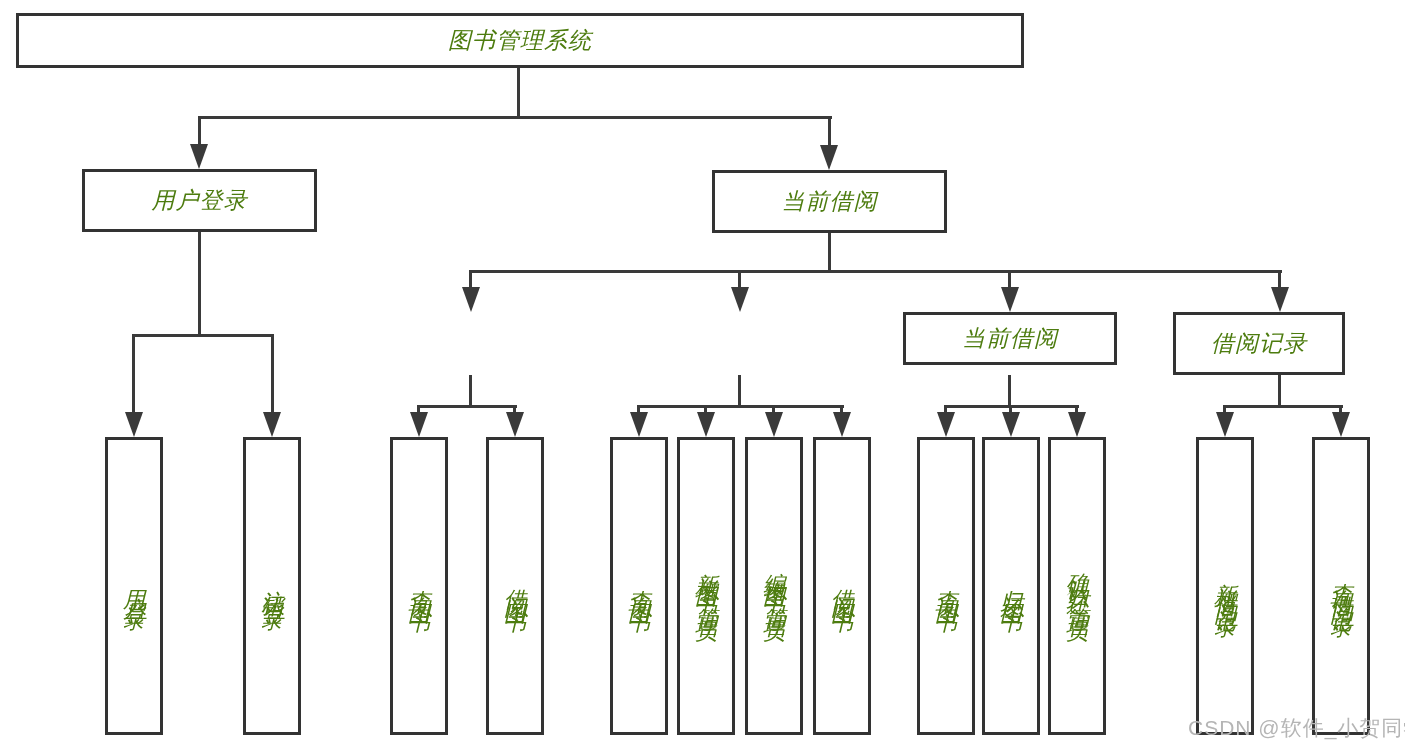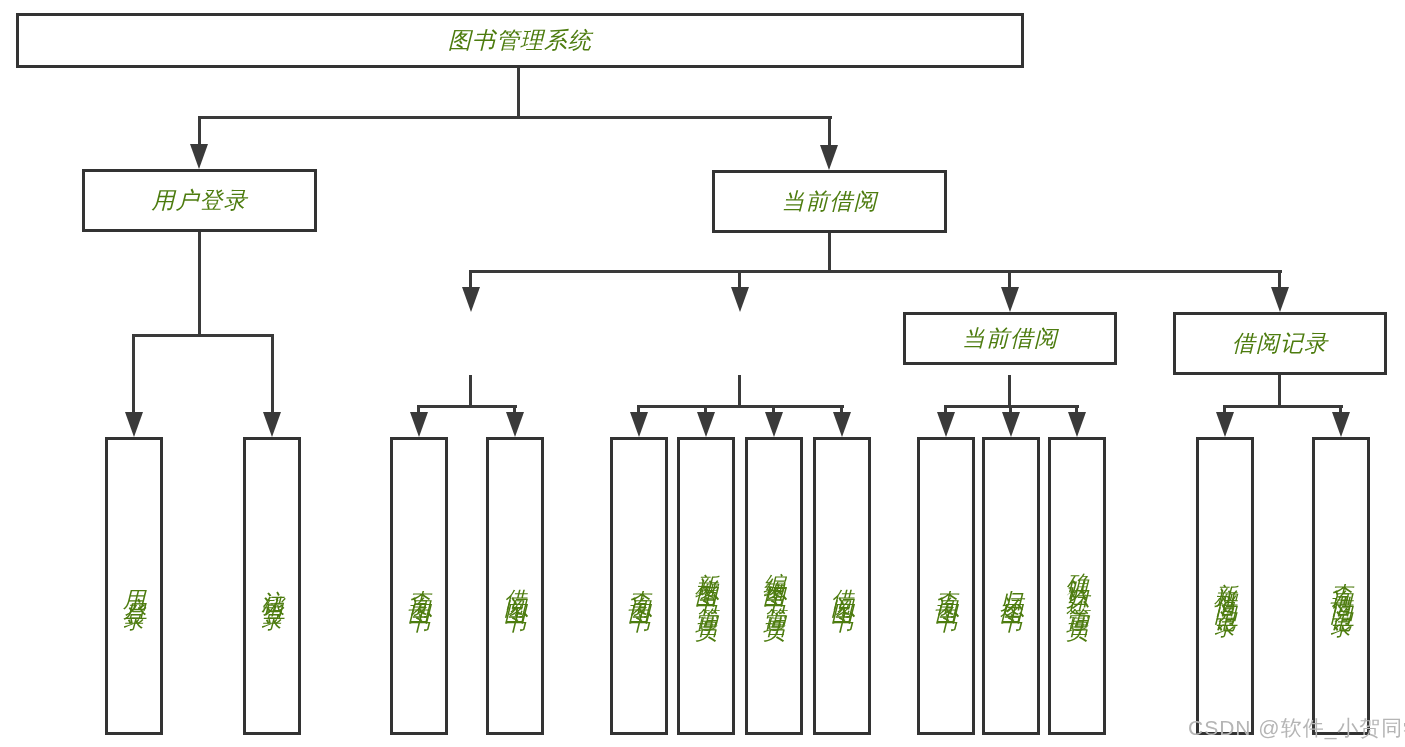--- a/index.html
+++ b/index.html
@@ -60,21 +60,21 @@
 <body>
 
 <div id="canvas">
 
   <div class="box hlabel" style="left:16px;top:13px;width:1008px;height:55px;">图书管理系统</div>
 
   <div class="box hlabel" style="left:82px;top:169px;width:235px;height:63px;">用户登录</div>
   <div class="box hlabel" style="left:712px;top:170px;width:235px;height:63px;">当前借阅</div>
 
   <div class="box hlabel" style="left:903px;top:312px;width:214px;height:53px;">当前借阅</div>
-  <div class="box hlabel" style="left:1173px;top:312px;width:214px;height:63px;">借阅记录</div>
+  <div class="box hlabel" style="left:1173px;top:312px;width:172px;height:63px;">借阅记录</div>
 
   <div class="box vbox" style="left:105px;top:437px;width:58px;height:298px;">
     <span>用户登录</span>
   </div>
   <div class="box vbox" style="left:243px;top:437px;width:58px;height:298px;">
     <span>注销登录</span>
   </div>
 
   <div class="box vbox" style="left:390px;top:437px;width:58px;height:298px;">
     <span>查询图书</span>

